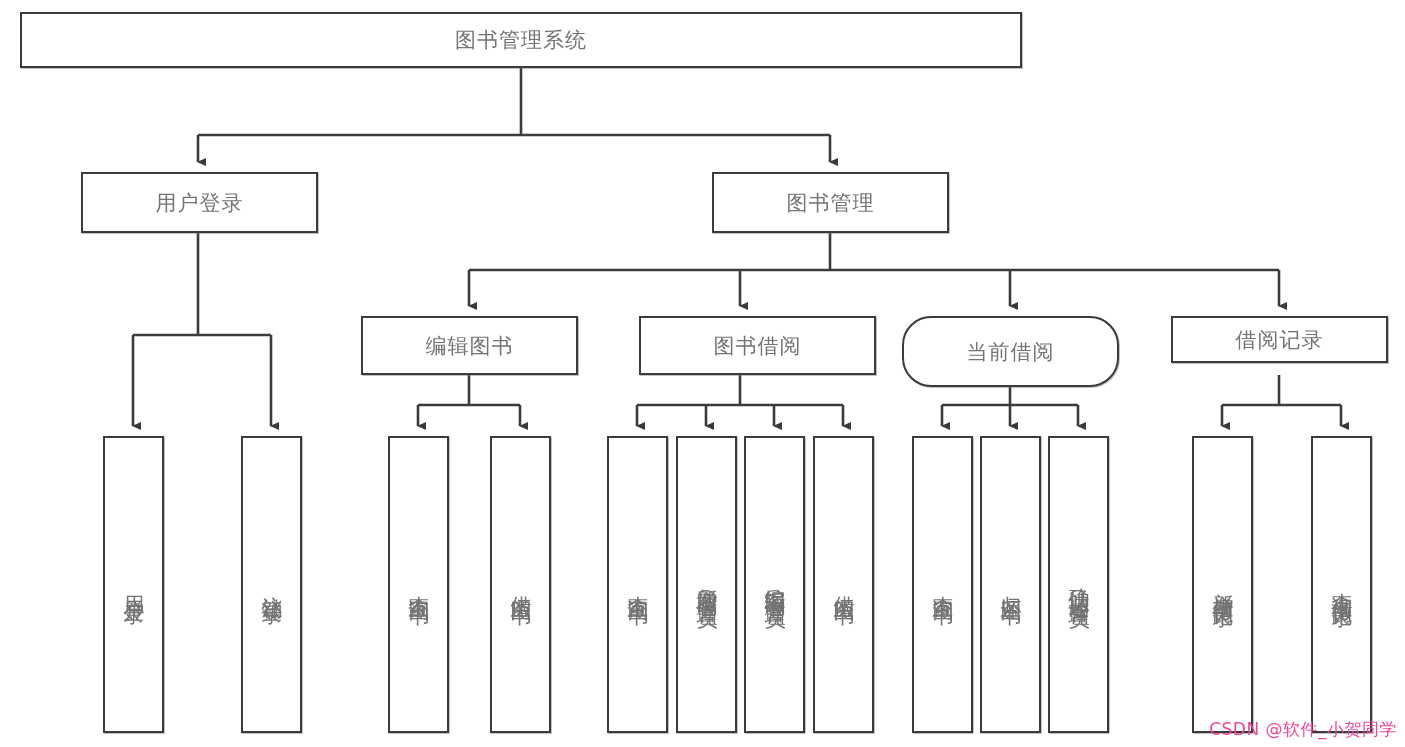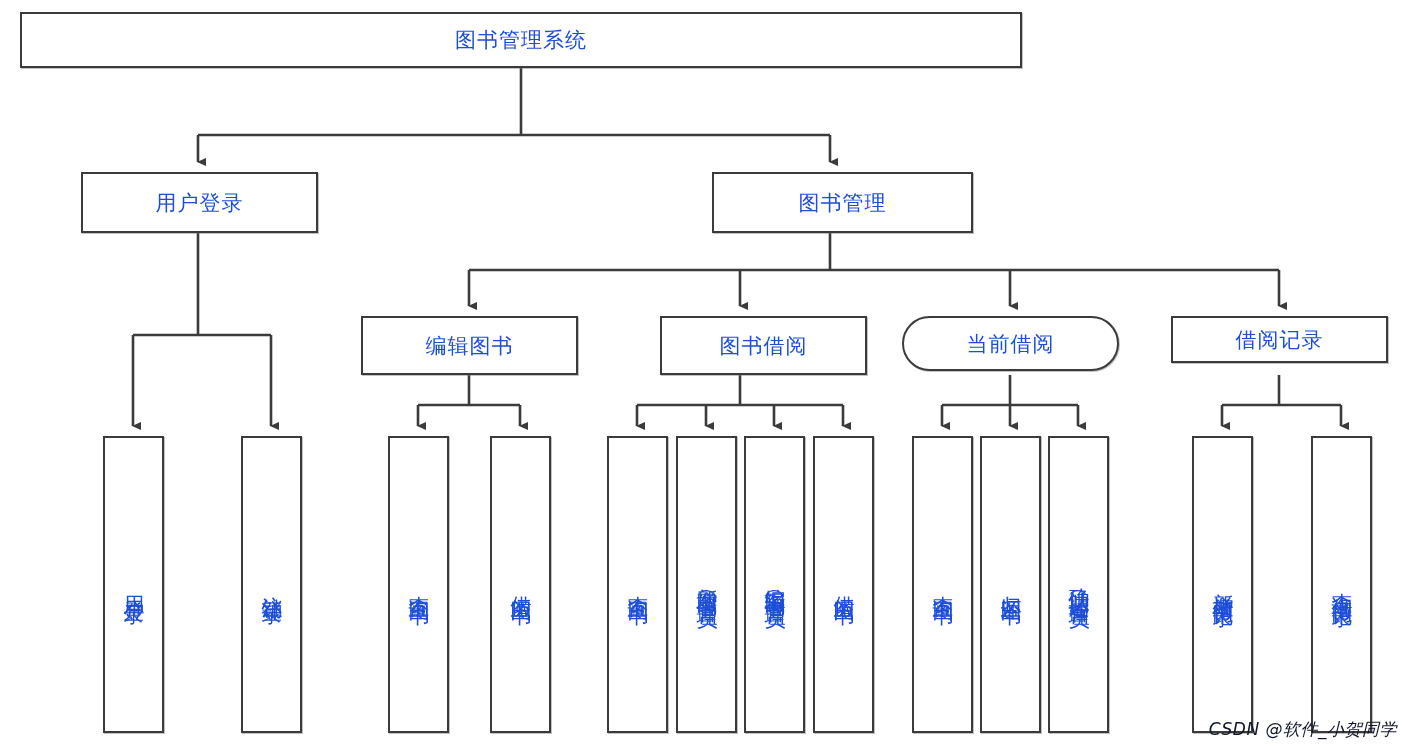--- a/index.html
+++ b/index.html
@@ -18,21 +18,21 @@
     overflow: hidden;
   }
   .node {
     position: absolute;
     box-sizing: border-box;
     border: 2px solid #3b3b3b;
     background: #ffffff;
     display: flex;
     align-items: center;
     justify-content: center;
-    color: #1d4ed8;
+    color: #737373;
     box-shadow: 1px 1px 0 rgba(120,120,120,0.45);
   }
   .node-h {
     font-size: 21px;
     letter-spacing: 1px;
     white-space: nowrap;
   }
   .node-v {
     writing-mode: vertical-rl;
     text-orientation: upright;
@@ -48,24 +48,23 @@
     top: 0;
     width: 1405px;
     height: 747px;
     pointer-events: none;
   }
   .watermark {
     position: absolute;
     right: 8px;
     bottom: 6px;
     font-size: 17px;
-    color: #0f172a;
+    color: #ec4899;
     white-space: nowrap;
     letter-spacing: 0.5px;
-    font-style: italic;
   }
 </style>
 </head>
 <body>
 
 <div id="canvas">
 
   <svg class="links" viewBox="0 0 1405 747">
     <defs>
       <marker id="arw" markerWidth="9" markerHeight="9" refX="4" refY="8" orient="auto" markerUnits="userSpaceOnUse">
@@ -116,31 +115,31 @@
     </g>
   </svg>
 
   <div class="node node-h" style="left:20px; top:12px; width:1002px; height:56px;">
     <span>图书管理系统</span>
   </div>
 
   <div class="node node-h" style="left:81px; top:172px; width:237px; height:61px;">
     <span>用户登录</span>
   </div>
-  <div class="node node-h" style="left:712px; top:172px; width:261px; height:61px;">
+  <div class="node node-h" style="left:712px; top:172px; width:237px; height:61px;">
     <span>图书管理</span>
   </div>
 
   <div class="node node-h" style="left:361px; top:316px; width:217px; height:59px;">
     <span>编辑图书</span>
   </div>
-  <div class="node node-h" style="left:660px; top:316px; width:207px; height:59px;">
+  <div class="node node-h" style="left:639px; top:316px; width:237px; height:59px;">
     <span>图书借阅</span>
   </div>
-  <div class="node node-h" style="left:902px; top:316px; width:217px; height:55px;border-radius:29px;">
+  <div class="node node-h" style="left:902px; top:316px; width:217px; height:71px;border-radius:29px;">
     <span>当前借阅</span>
   </div>
   <div class="node node-h" style="left:1171px; top:316px; width:217px; height:47px;">
     <span>借阅记录</span>
   </div>
 
   <div class="node node-v" style="left:103px; top:436px; width:61px; height:297px;">
     <span>用户登录</span>
   </div>
   <div class="node node-v" style="left:241px; top:436px; width:61px; height:297px;">

